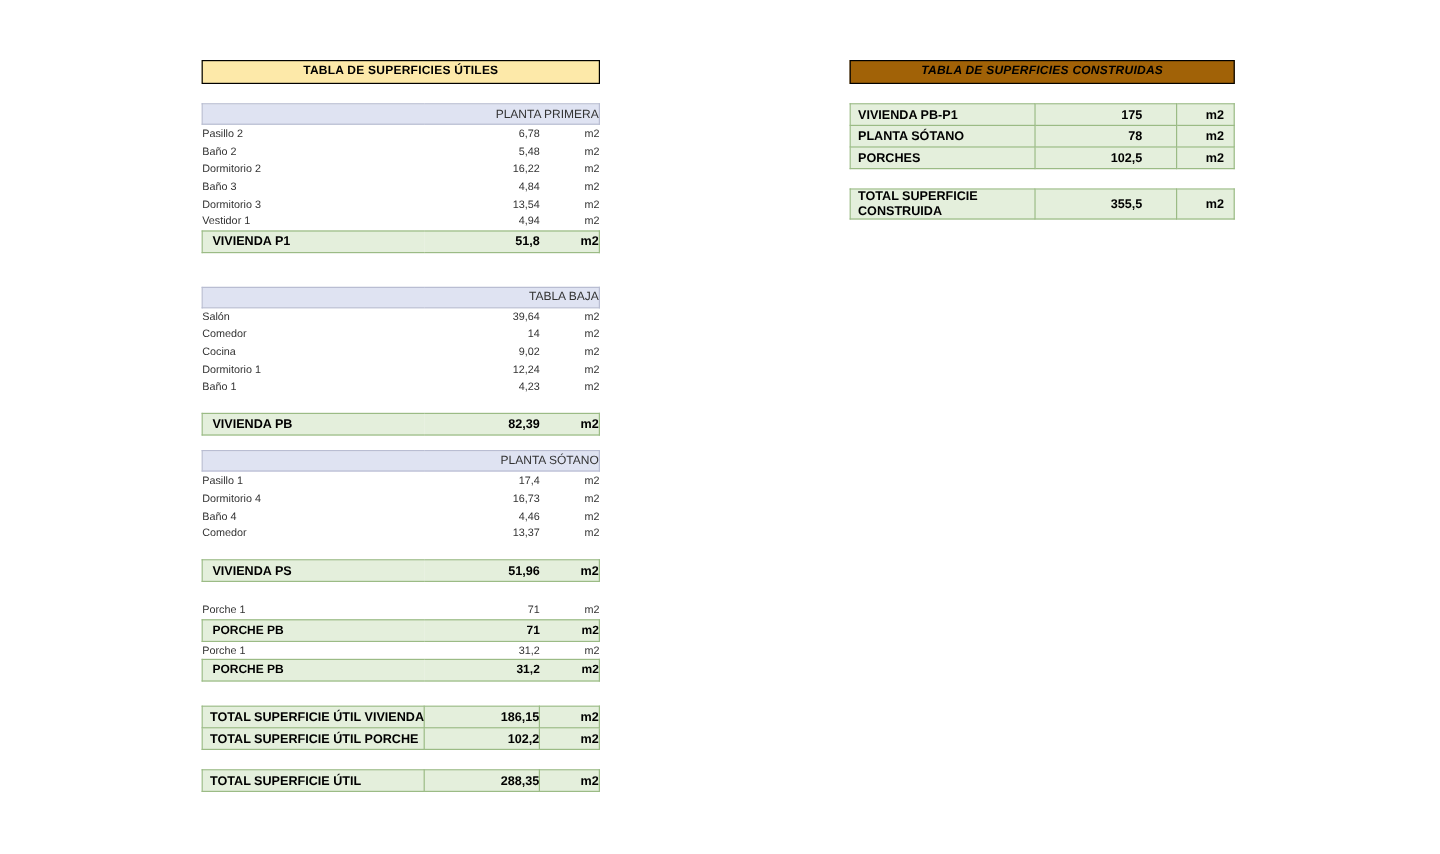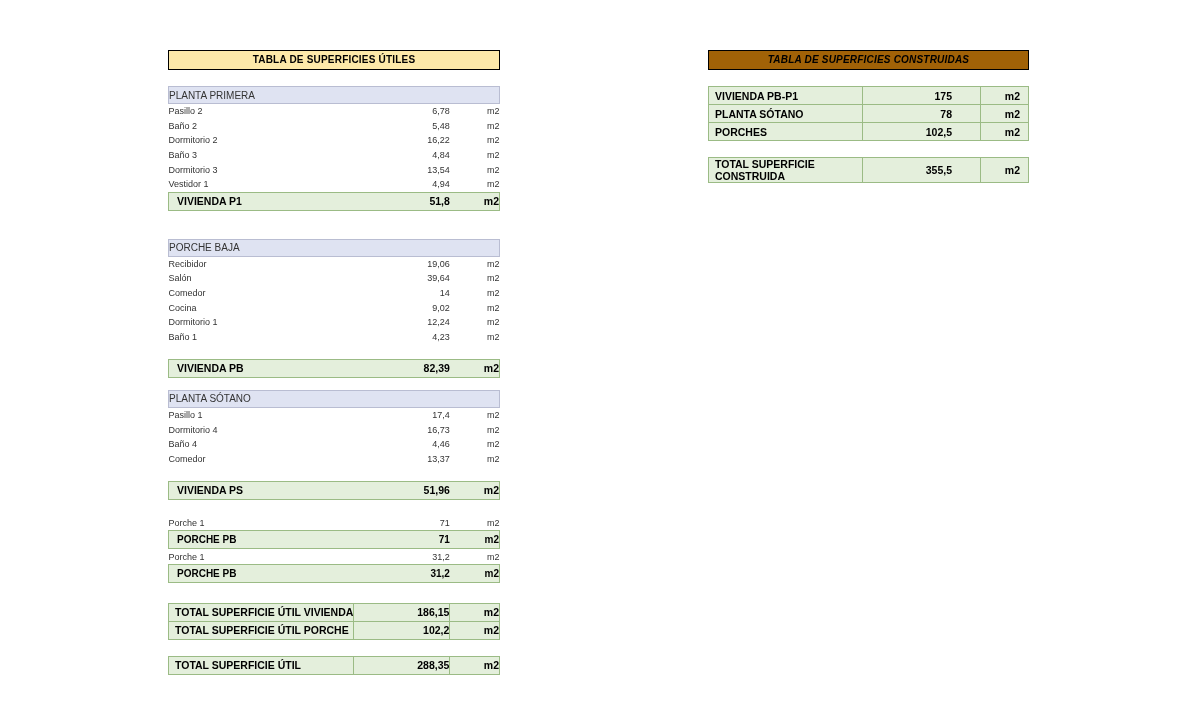--- a/index.html
+++ b/index.html
@@ -76,21 +76,21 @@
   col.c-unit  { width: 15%; }
 
   td.name { padding-left: 6px; }
   td.val  { text-align: right; padding-right: 10px; margin-top: 12px; }
   td.unit { text-align: right; padding-right: 8px; }
 
   
   tr.section td {
     background: #dfe3f2;
     border: 1px solid #b9bdd2;
-    text-align: left;
+    text-align: right;
     font-size: 10px;
     color: #333;
     height: 16px;
   }
 
   
   tr.subtotal td {
     background: #e4efdc;
     border-top: 1px solid #9bbb85;
     border-bottom: 1px solid #9bbb85;
@@ -196,26 +196,21 @@
     <div class="spacer-28"></div>
 
     <table class="block">
       <colgroup>
           <col class="c-name">
           <col class="c-val">
           <col class="c-unit">
         </colgroup>
       <tbody>
         <tr class="section">
-          <td colspan="3">PORCHE BAJA</td>
-        </tr>
-        <tr>
-          <td class="name">Recibidor</td>
-          <td class="val">19,06</td>
-          <td class="unit">m2</td>
+          <td colspan="3">TABLA BAJA</td>
         </tr>
         <tr>
           <td class="name">Salón</td>
           <td class="val">39,64</td>
           <td class="unit">m2</td>
         </tr>
         <tr>
           <td class="name">Comedor</td>
           <td class="val">14</td>
           <td class="unit">m2</td>

